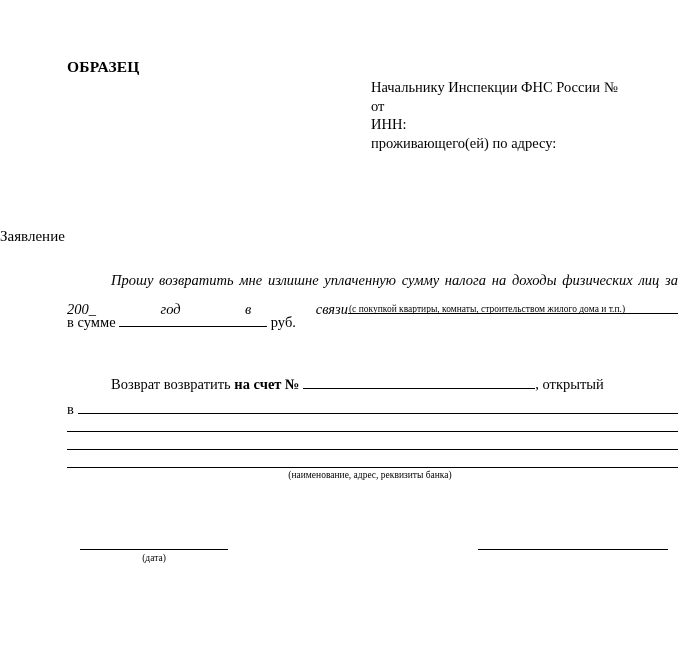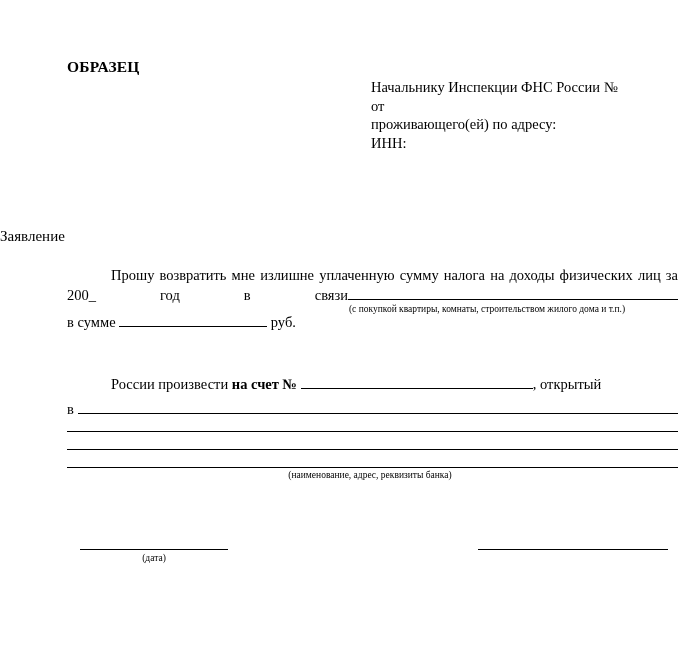--- a/index.html
+++ b/index.html
@@ -58,21 +58,22 @@
     font-size: 15px;
   }
 
   
   .body-block {
     position: absolute;
     left: 67px;
     top: 266px;
     width: 611px;
     font-size: 14.5px;
-    line-height: 19px;
+    line-height: 29px;
+    font-style: italic;
   }
   .para {
     text-align: justify;
     text-justify: inter-word;
     text-indent: 44px;
     margin: 0;
   }
   .para::after {
     content: "";
     display: inline-block;
@@ -171,40 +172,40 @@
 </head>
 <body>
 
 <div class="page">
 
   <div class="stamp">ОБРАЗЕЦ</div>
 
   <div class="addressee">
     <div class="line">Начальнику Инспекции ФНС России  №</div>
     <div class="line">от</div>
+    <div class="line">ИНН:</div>
     <div class="line">проживающего(ей) по адресу:</div>
-    <div class="line">ИНН:</div>
   </div>
 
   <div class="doc-title">Заявление</div>
 
   <div class="body-block">
     <p class="para"><span>Прошу возвратить мне излишне уплаченную сумму налога на доходы физических лиц за 200_ год в связи</span><span class="fill-inline w-connection"></span></p>
   </div>
 
   <div class="cap-purchase">(с покупкой квартиры, комнаты, строительством жилого дома  и т.п.)</div>
 
   <div class="summa-row">
     <span>в сумме</span>
     <span class="fill-inline w-summa"></span>
     <span>руб.</span>
   </div>
 
   <div class="account-row">
-    <span class="indent"></span><span>России произвести</span>
+    <span class="indent"></span><span>Возврат возвратить</span>
     <span class="bold">на счет №</span>
     <span class="fill-inline w-account"></span><span>, открытый</span>
   </div>
 
   <div class="bank-lines">
     <div class="bank-row">
       <span class="prefix">в</span><span class="rule rule-first"></span>
     </div>
     <div class="bank-row">
       <span class="rule rule-full"></span>

